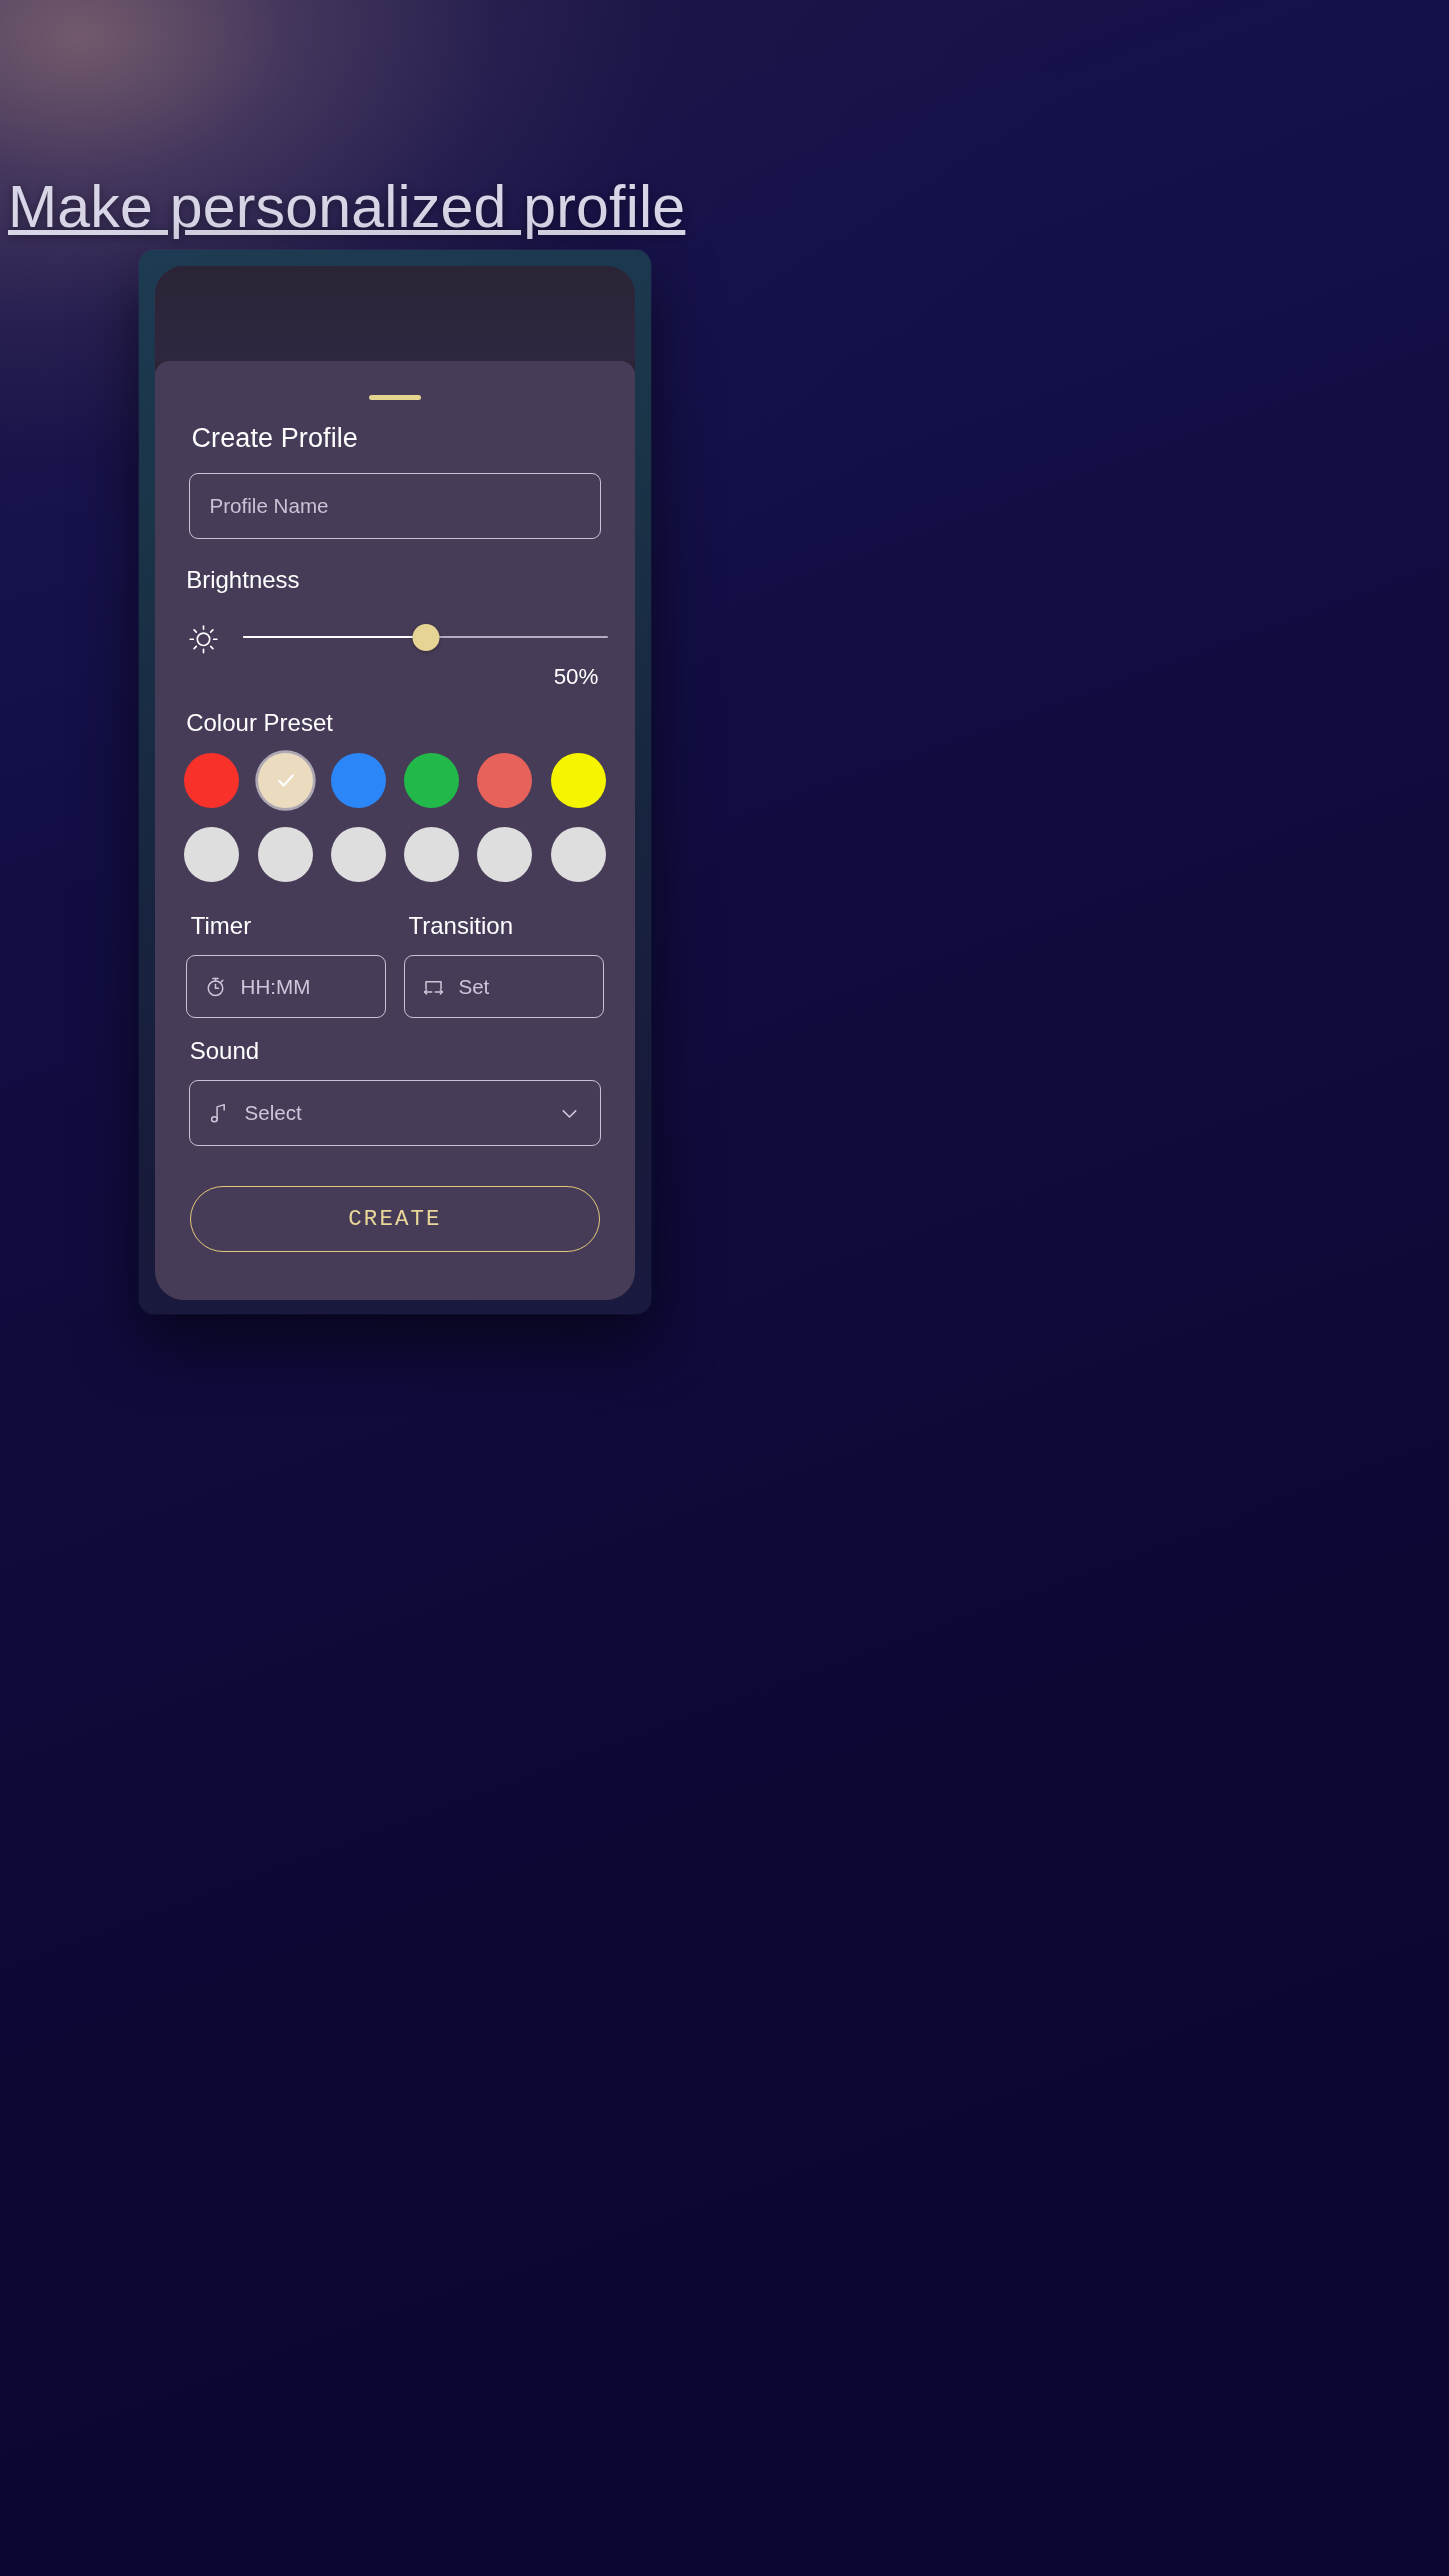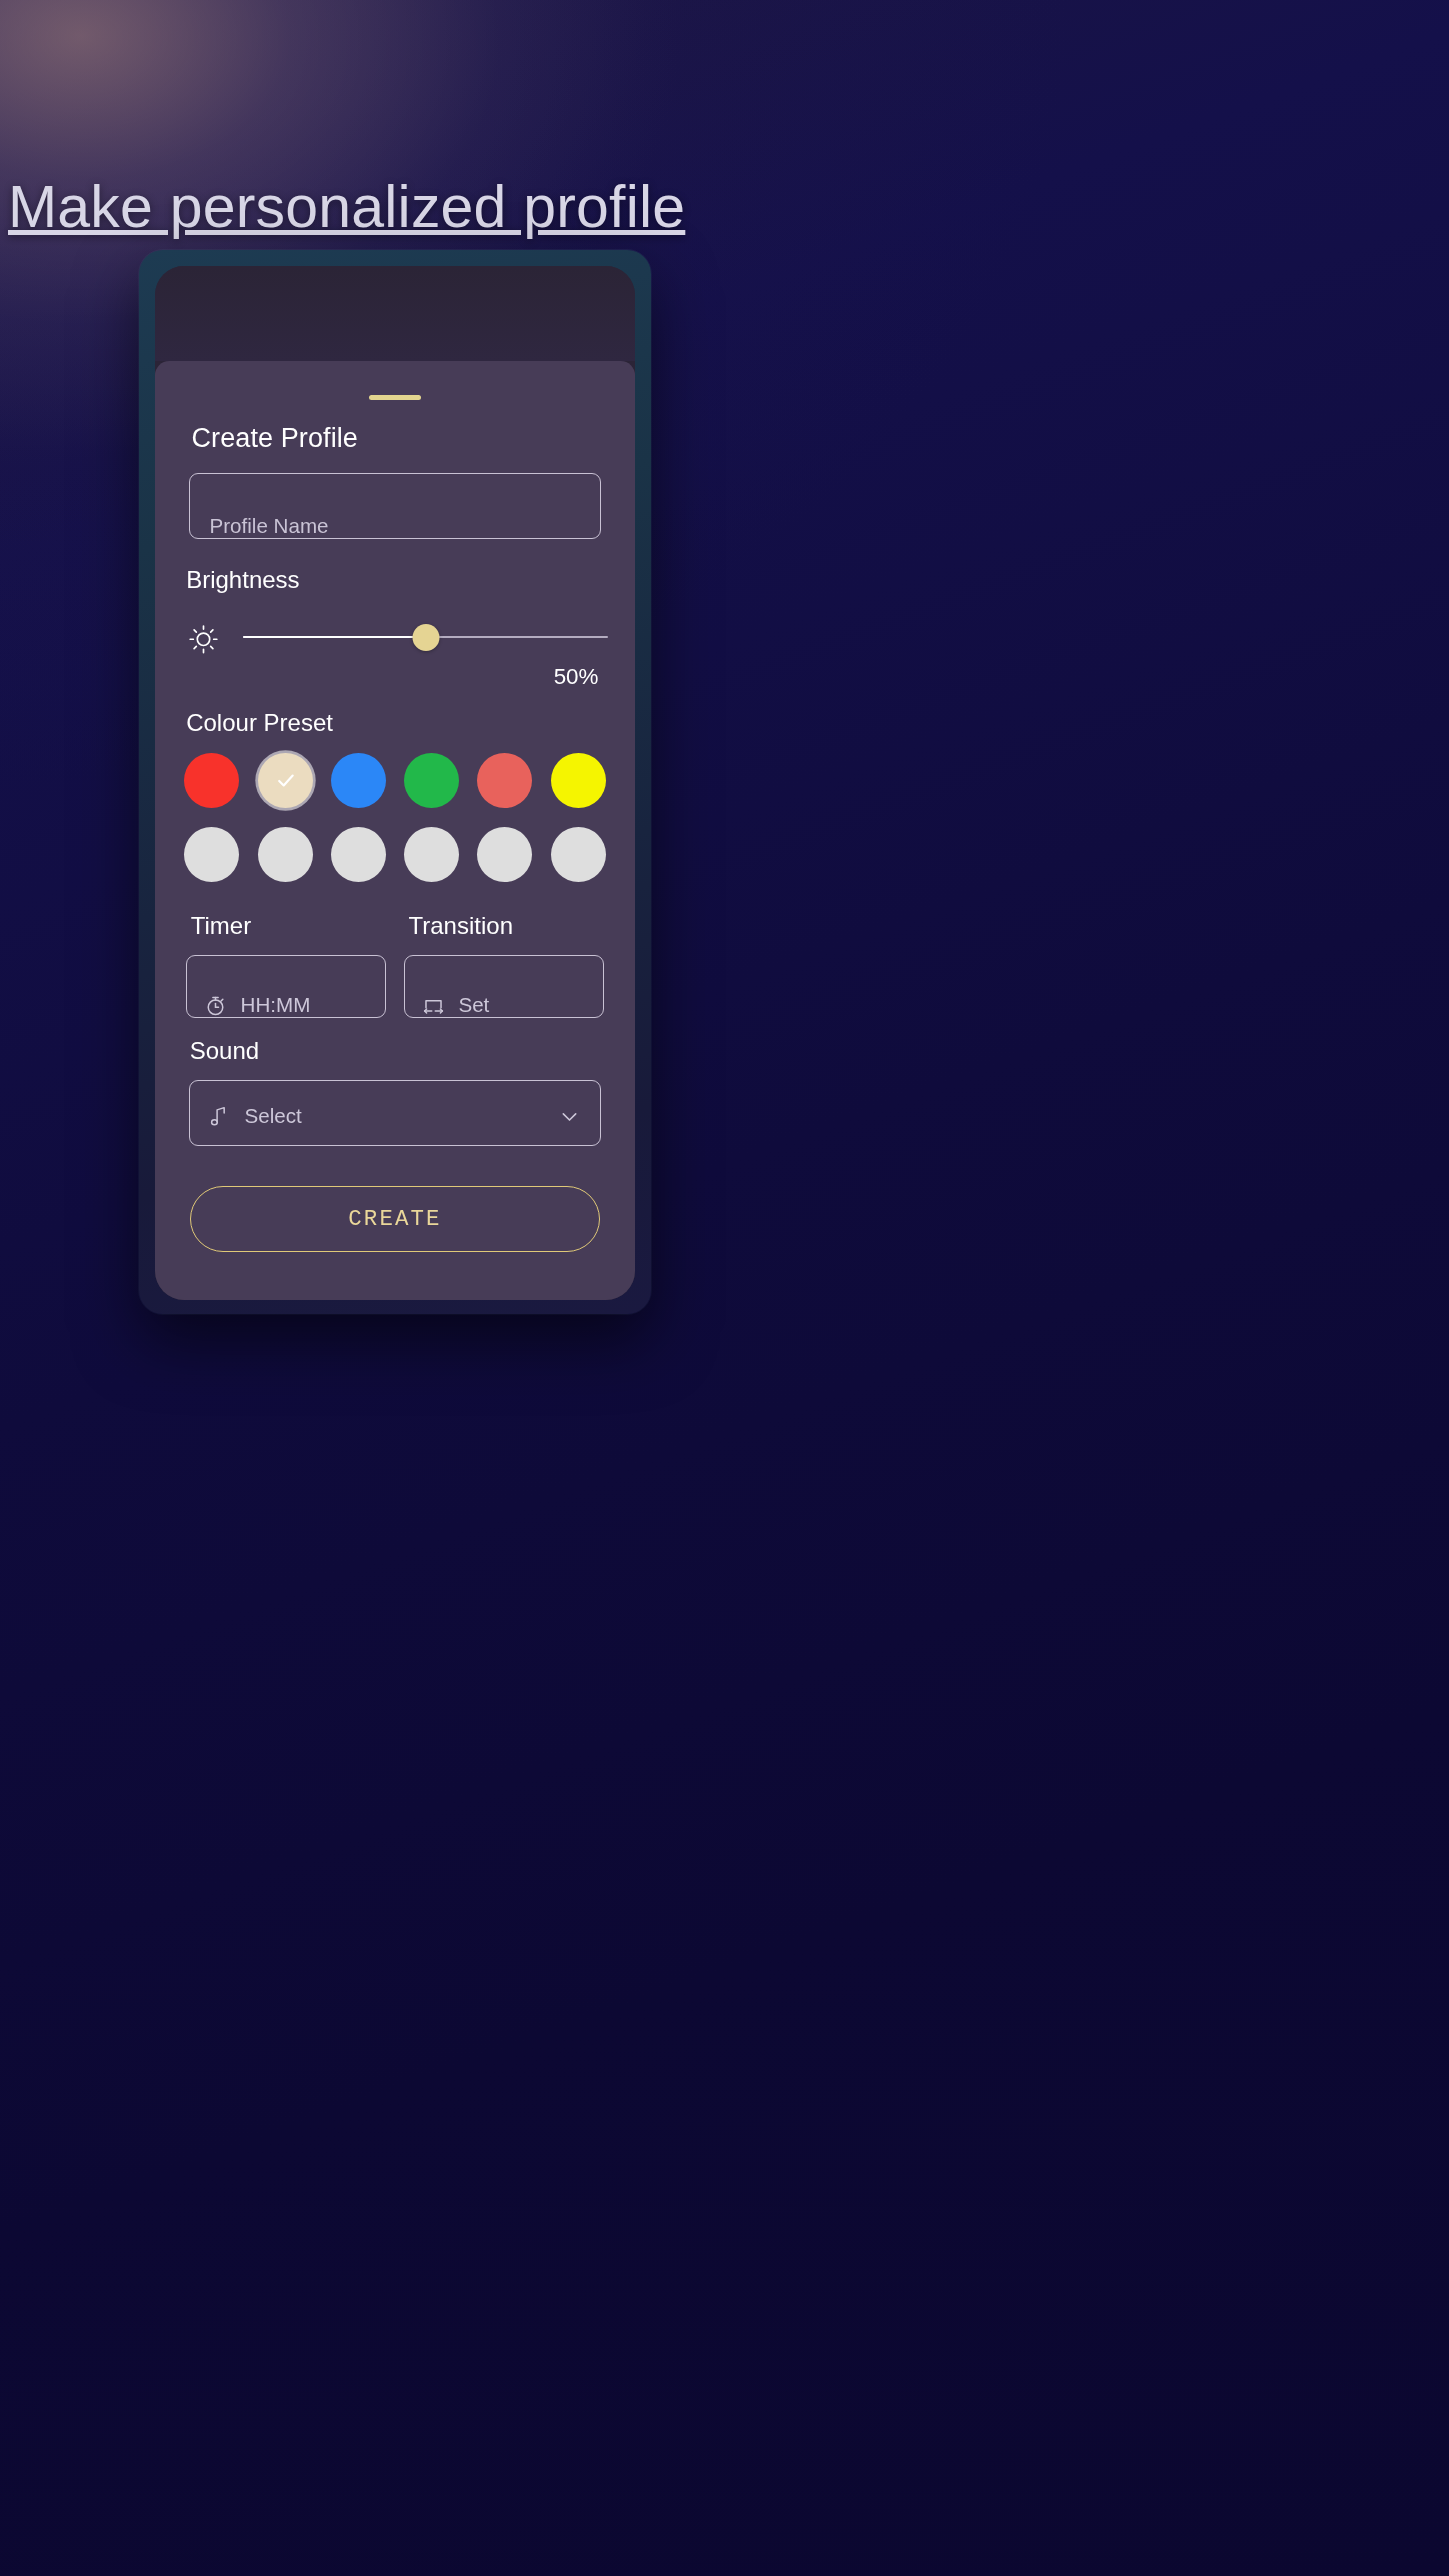--- a/index.html
+++ b/index.html
@@ -49,21 +49,21 @@
     text-decoration: underline;
   }
 
   
   #phone {
     position: absolute;
     left: 139px;
     top: 250px;
     width: 512px;
     height: 1064px;
-    border-radius: 24px;
+    border-radius: 15px;
     background: linear-gradient(170deg, #1d3b52 0%, #1a3347 26%, #18243f 58%, #181a3a 82%, #1a1940 100%);
     padding: 16px 16px 14.3px 16px;
     box-sizing: border-box;
     box-shadow:
       0 27px 63px rgba(0,0,0,0.55),
       0 0 0 0.9px rgba(90,130,160,0.12);
   }
   #phone-screen {
     position: relative;
     width: 100%;
@@ -109,21 +109,21 @@
     letter-spacing: 0.1px;
   }
 
   
   .field-box {
     box-sizing: border-box;
     border: 1.3px solid #c9c2d4;
     border-radius: 9px;
     background: transparent;
     display: flex;
-    align-items: flex-end;
+    align-items: center;
     color: #cfc9da;
   }
   #profile-name-field {
     margin: 19px 9.8px 0 9.8px;
     height: 66px;
     padding: 0 19.7px;
   }
   #profile-name-input {
     border: none;
     outline: none;

